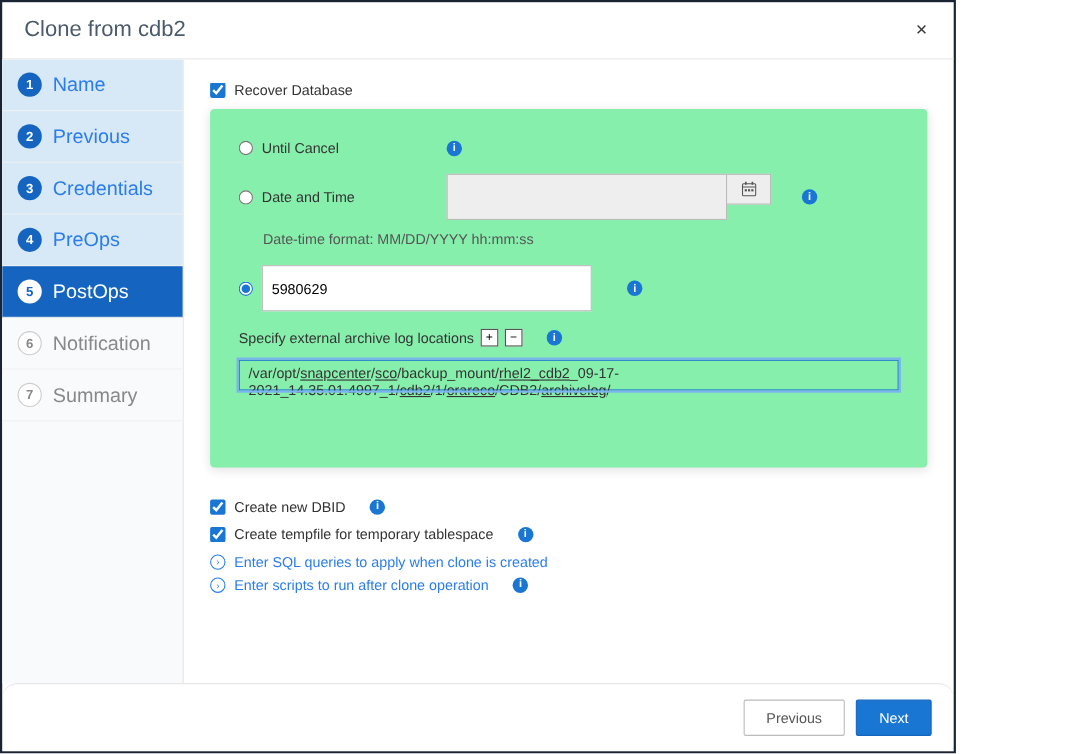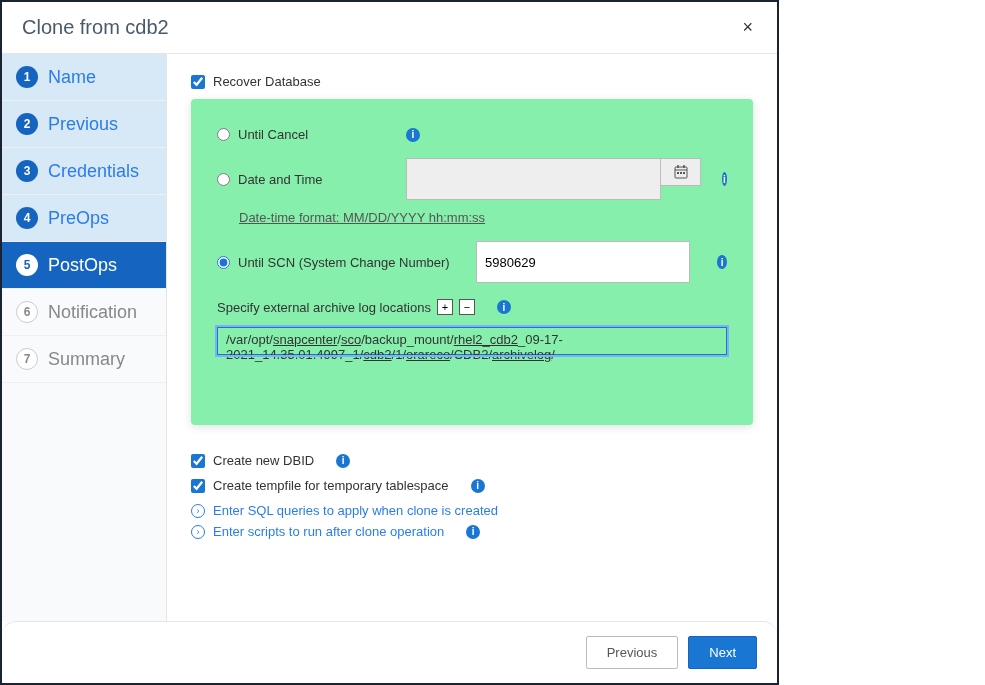--- a/index.html
+++ b/index.html
@@ -3,21 +3,21 @@
 <meta charset="utf-8">
 <style>
   * { box-sizing: border-box; margin: 0; padding: 0; }
   body {
     font-family: "Segoe UI", Arial, sans-serif;
     font-size: 13px;
     color: #333;
     background: #fff;
   }
   .modal {
-    width: 779px;
+    width: 869px;
     height: 685px;
     border: 2px solid #1a2332;
     background: #fff;
     display: flex;
     flex-direction: column;
     position: relative;
   }
   .modal-header {
     padding: 14px 20px;
     border-bottom: 1px solid #e5e5e5;
@@ -170,21 +170,20 @@
     background: #eee;
     cursor: pointer;
     display: flex;
     align-items: center;
     justify-content: center;
   }
   .hint {
     font-size: 13px;
     color: #555;
     margin: -6px 0 16px 22px;
-    text-decoration: underline;
   }
   .scn-input {
     width: 300px;
   }
   .arch-label {
     display: flex;
     align-items: center;
     gap: 6px;
     margin-bottom: 12px;
   }
@@ -334,21 +333,20 @@
             </button>
           </div>
           <span style="width:12px"></span>
           <span class="info-icon">i</span>
         </div>
 
         <div class="hint">Date-time format: MM/DD/YYYY hh:mm:ss</div>
 
         <div class="radio-row">
           <input type="radio" name="rec" checked="" style="">
-          <span class="rlabel wide">Until SCN (System Change Number)</span>
           <input class="text-input scn-input" value="5980629" style="">
           <span style="width:16px"></span>
           <span class="info-icon">i</span>
         </div>
 
         <div class="arch-label">
           <span>Specify external archive log locations</span>
           <button class="icon-btn">+</button>
           <button class="icon-btn">−</button>
           <span style="width:10px"></span>

